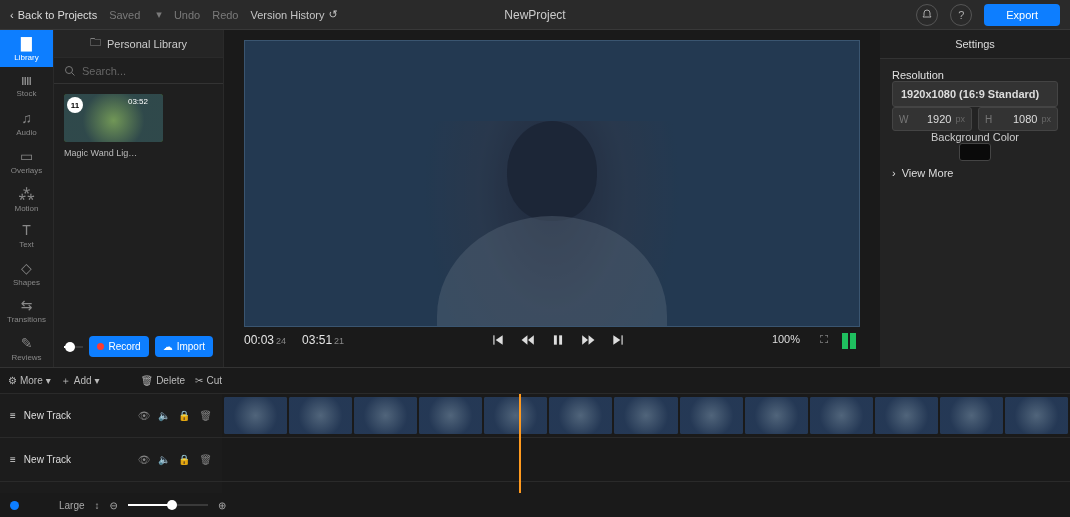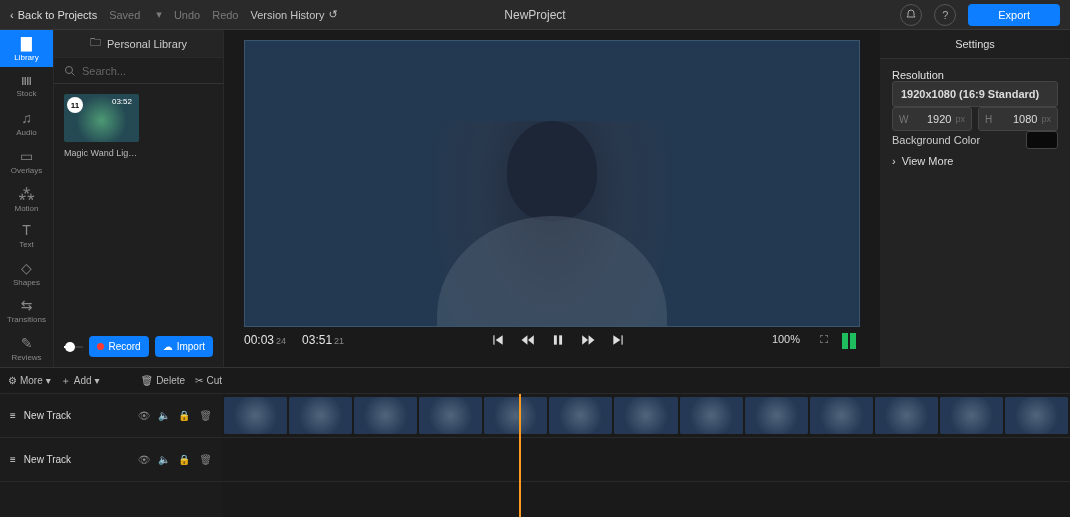--- a/index.html
+++ b/index.html
@@ -8,45 +8,45 @@
 
 .topbar { height: 30px; background: #2a2a2a; display: flex; align-items: center; padding: 0 10px; border-bottom: 1px solid #383838; }
 .topbar-left { display: flex; align-items: center; gap: 12px; flex: 1; }
 .topbar-center { flex: 1; text-align: center; font-size: 12px; color: #ccc; }
 .topbar-right { flex: 1; display: flex; justify-content: flex-end; align-items: center; gap: 12px; }
 .back-btn { display: flex; align-items: center; gap: 4px; color: #ddd; cursor: pointer; font-size: 11px; }
 .saved-group { display: flex; align-items: center; gap: 16px; color: #7a7a7a; }
 .undo-redo { color: #7a7a7a; cursor: pointer; }
 .version-hist { color: #c5c5c5; cursor: pointer; display: flex; align-items: center; gap: 4px; }
 .icon-btn { width: 22px; height: 22px; border-radius: 50%; border: 1px solid #555; display: flex; align-items: center; justify-content: center; cursor: pointer; color: #aaa; }
-.export-btn { background: #0d7eff; color: #fff; padding: 5px 30px; border-radius: 4px; cursor: pointer; font-weight: 500; font-size: 11px; }
+.export-btn { background: #0d7eff; color: #fff; padding: 5px 22px; border-radius: 4px; cursor: pointer; font-weight: 500; font-size: 11px; }
 
 
 .main { flex: 1; display: flex; min-height: 0; }
 
 
 .tool-rail { width: 54px; background: #1f1f1f; display: flex; flex-direction: column; border-right: 1px solid #2a2a2a; }
 .tool-item { height: 46px; display: flex; flex-direction: column; align-items: center; justify-content: center; gap: 2px; cursor: pointer; color: #888; font-size: 8px; }
 .tool-item.active { background: #0d7eff; color: #fff; }
 .tool-item .ti-icon { font-size: 14px; }
 .tool-rail-spacer { flex: 1; }
 
 
 .lib-panel { width: 170px; background: #1f1f1f; display: flex; flex-direction: column; border-right: 1px solid #2a2a2a; }
 .lib-header { height: 28px; display: flex; align-items: center; justify-content: center; gap: 6px; background: #252525; font-size: 11px; color: #ccc; border-bottom: 1px solid #2a2a2a; }
 .lib-search { display: flex; align-items: center; padding: 6px 10px; gap: 6px; border-bottom: 1px solid #333; }
 .lib-search input { flex: 1; background: transparent; border: none; color: #ccc; font-size: 11px; outline: none; }
 .lib-search input::placeholder { color: #666; }
 .lib-sort { display: flex; gap: 8px; color: #888; cursor: pointer; }
 .lib-body { flex: 1; padding: 10px; overflow: hidden; }
 .clip-card { width: 75px; }
-.clip-thumb { width: 75px; height: 48px; background: #15803d; border-radius: 3px; position: relative; overflow: hidden; }
+.clip-thumb { width: 99px; height: 48px; background: #4d7c0f; border-radius: 3px; position: relative; overflow: hidden; }
 .clip-thumb::after { content:""; position:absolute; inset:0; background: radial-gradient(circle at 50% 55%, rgba(180,200,220,0.35) 0%, rgba(40,60,90,0.8) 55%); }
 .clip-badge { position: absolute; top: 3px; left: 3px; width: 16px; height: 16px; background: #fff; color: #000; border-radius: 50%; display: flex; align-items: center; justify-content: center; font-size: 8px; font-weight: 600; z-index: 2; }
-.clip-dur { position: absolute; top: 3px; right: 7px; font-size: 8px; color: #fff; z-index: 2; }
+.clip-dur { position: absolute; top: 3px; right: 15px; font-size: 8px; color: #fff; z-index: 2; }
 .clip-name { font-size: 9px; color: #bbb; margin-top: 6px; white-space: nowrap; overflow: hidden; text-overflow: ellipsis; }
 .lib-footer { padding: 10px; display: flex; align-items: center; gap: 6px; }
 .vol-track { flex: 1; height: 2px; background: #3a3a3a; position: relative; }
 .vol-fill { position: absolute; left: 0; top: 0; bottom: 0; width: 30%; background: #fff; }
 .vol-knob { position: absolute; left: 30%; top: -4px; width: 10px; height: 10px; background: #fff; border-radius: 50%; transform: translateX(-50%); }
 .pill-btn { display: flex; align-items: center; gap: 4px; padding: 5px 8px; border-radius: 4px; font-size: 10px; color: #fff; cursor: pointer; }
 .pill-record { background: #0d7eff; }
 .pill-import { background: #0d7eff; }
 .dot-red { width: 7px; height: 7px; background: #ff3b30; border-radius: 50%; }
 
@@ -72,21 +72,21 @@
 .settings { width: 190px; background: #232323; display: flex; flex-direction: column; }
 .settings-head { text-align: center; font-size: 11px; color: #ddd; padding: 8px 0; background: #1f1f1f; border-bottom: 1px solid #333; }
 .settings-body { padding: 10px 12px; display: flex; flex-direction: column; font-size: 11px; }
 .sec-title { color: #e0e0e0; font-weight: 500; }
 .res-select { background: #333; border: 1px solid #444; border-radius: 3px; padding: 6px 8px; color: #ddd; cursor: pointer; font-size: 11px; font-weight: bold; }
 .wh-row { display: flex; gap: 6px; }
 .wh-field { flex: 1; background: #333; border: 1px solid #444; border-radius: 3px; padding: 5px 6px; display: flex; align-items: center; gap: 4px; }
 .wh-field .lab { color: #777; font-size: 10px; }
 .wh-field .val { color: #ddd; flex: 1; text-align: right; font-size: 11px; }
 .wh-field .unit { color: #666; font-size: 9px; }
-.bg-row { display: flex; align-items: center; justify-content: space-between; }
+.bg-row { display: flex; align-items: center; justify-content: space-between; flex-direction: column; }
 .bg-swatch { width: 32px; height: 18px; background: #0a0a0a; border: 1px solid #444; border-radius: 3px; cursor: pointer; }
 .view-more { display: flex; align-items: center; gap: 6px; color: #ddd; cursor: pointer; margin-top: 6px; font-weight: 500; }
 
 
 .timeline { height: 150px; background: #1a1a1a; border-top: 1px solid #333; display: flex; flex-direction: column; }
 .tl-toolbar { height: 26px; display: flex; align-items: center; padding: 0 8px; gap: 10px; border-bottom: 1px solid #2a2a2a; }
 .tl-left-tools { display: flex; align-items: center; gap: 10px; width: 214px; }
 .tl-btn { color: #bbb; cursor: pointer; font-size: 10px; display: flex; align-items: center; gap: 3px; }
 .tl-ruler { flex: 1; display: flex; position: relative; height: 100%; align-items: center; }
 .tick { flex: 1; font-size: 8px; color: #666; border-left: 1px solid #333; height: 100%; padding: 4px 0 0 3px; }
@@ -381,13 +381,25 @@
           <div class="lane-clip"></div>
           <div class="lane-clip"></div>
           <div class="lane-clip"></div>
           <div class="lane-clip"></div>
       </div>
       <div class="lane"></div>
       <div class="playhead"></div>
     </div>
   </div>
 
+  <div class="tl-footer">
+    <span class="bluedot"></span>
+    <div style="flex:0 0 20px"></div>
+    <span>Large</span>
+    <span>↕</span>
+    <span>⊖</span>
+    <div class="tf-track">
+        <div class="tf-fill"></div>
+        <div class="tf-knob"></div>
+      </div>
+    <span>⊕</span>
+  </div>
 </div>
 
 </body></html>

